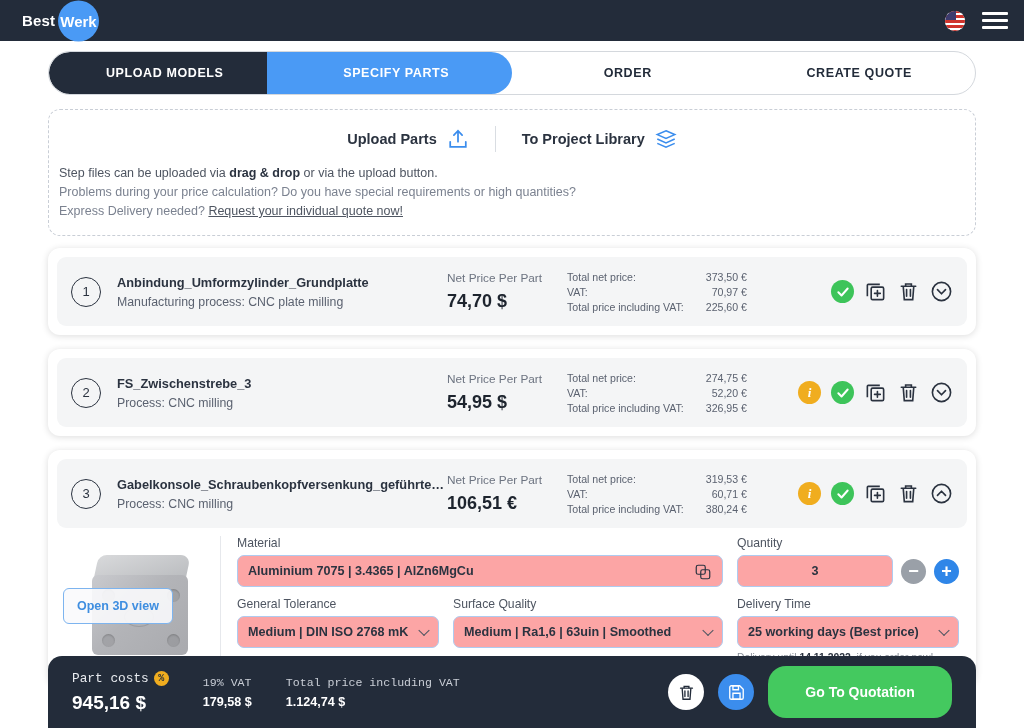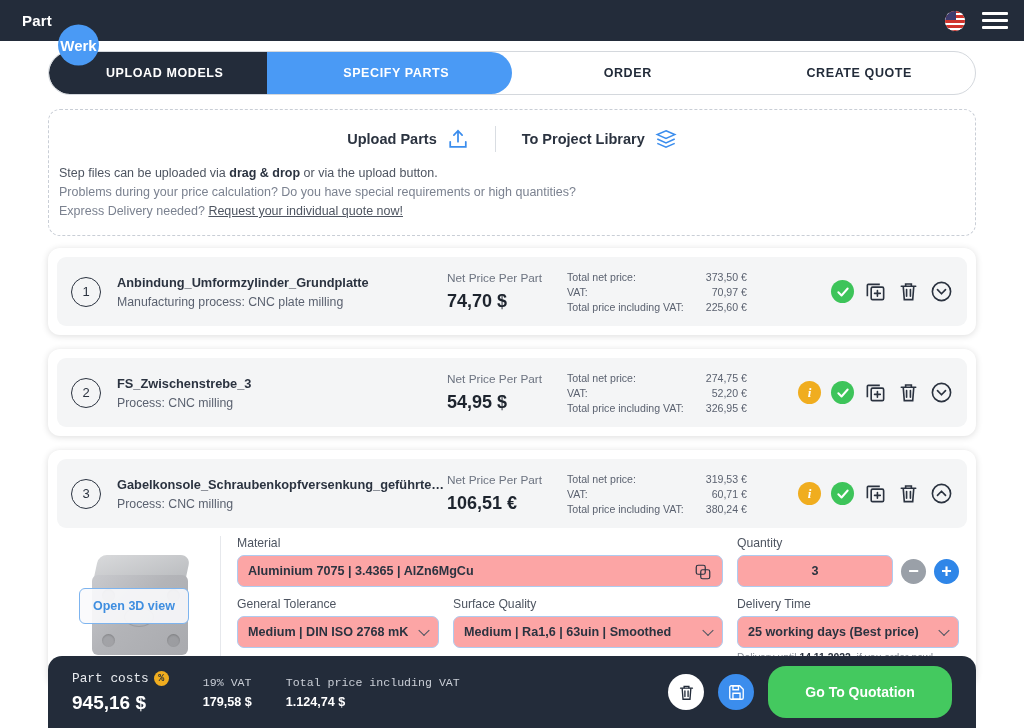--- a/index.html
+++ b/index.html
@@ -25,21 +25,20 @@
     color: #ffffff; font-size: 15px; font-weight: bold;
     letter-spacing: .2px; z-index: 2;
   }
   .logo-circle {
     position: absolute; left: 42px; top: 50%;
     transform: translateY(-50%);
     width: 41px; height: 41px; border-radius: 50%;
     background: #4a9af5;
     display: flex; align-items: center; justify-content: center;
     z-index: 1;
-    margin-top: 24px;
   }
   .logo-werk {
     color: #ffffff; font-size: 15px; font-weight: bold; z-index: 3;
   }
   .top-right { display: flex; align-items: center; gap: 16px; }
   .flag-icon {
     width: 22px; height: 22px; border-radius: 50%;
     overflow: hidden; position: relative;
     border: 1px solid #1a222e;
     background: #ffffff;
@@ -179,21 +178,21 @@
   .cube .h1 { left: 12px; top: 34px; }
   .cube .h2 { right: 14px; top: 34px; }
   .cube .h3 { left: 12px; bottom: 8px; }
   .cube .h4 { right: 14px; bottom: 8px; }
   .cube .center {
     position: absolute; left: 34px; top: 52px;
     width: 30px; height: 20px; border-radius: 50%;
     border: 1.5px solid rgba(0,0,0,.12);
   }
   .open3d {
-    position: absolute; left: 16px; top: 52px;
+    position: absolute; left: 0; top: 52px;
     width: 110px; height: 36px;
     border: 1px solid #7db4ef; border-radius: 6px;
     background: rgba(250,250,252,.9);
     color: #3f8ee0; font-size: 12.5px; font-weight: bold;
     display: flex; align-items: center; justify-content: center;
     cursor: pointer;
   }
   .fields { flex: 1; padding-left: 16px; padding-right: 4px; }
   .frow { display: flex; gap: 14px; margin-bottom: 10px; }
   .fld { display: flex; flex-direction: column; }
@@ -260,21 +259,21 @@
     font-size: 14px; font-weight: bold;
     display: flex; align-items: center; justify-content: center;
     cursor: pointer;
   }
 </style>
 </head>
 <body>
 
 <div class="topbar">
   <div class="logo">
-    <span class="logo-insta">Part</span>
+    <span class="logo-insta">Best</span>
     <span class="logo-circle">
       <span class="logo-werk">Werk</span>
     </span>
   </div>
   <div class="top-right">
     <div class="flag-icon">
       <div class="flag-stripes">
         <i></i>
           <i></i>
           <i></i>

